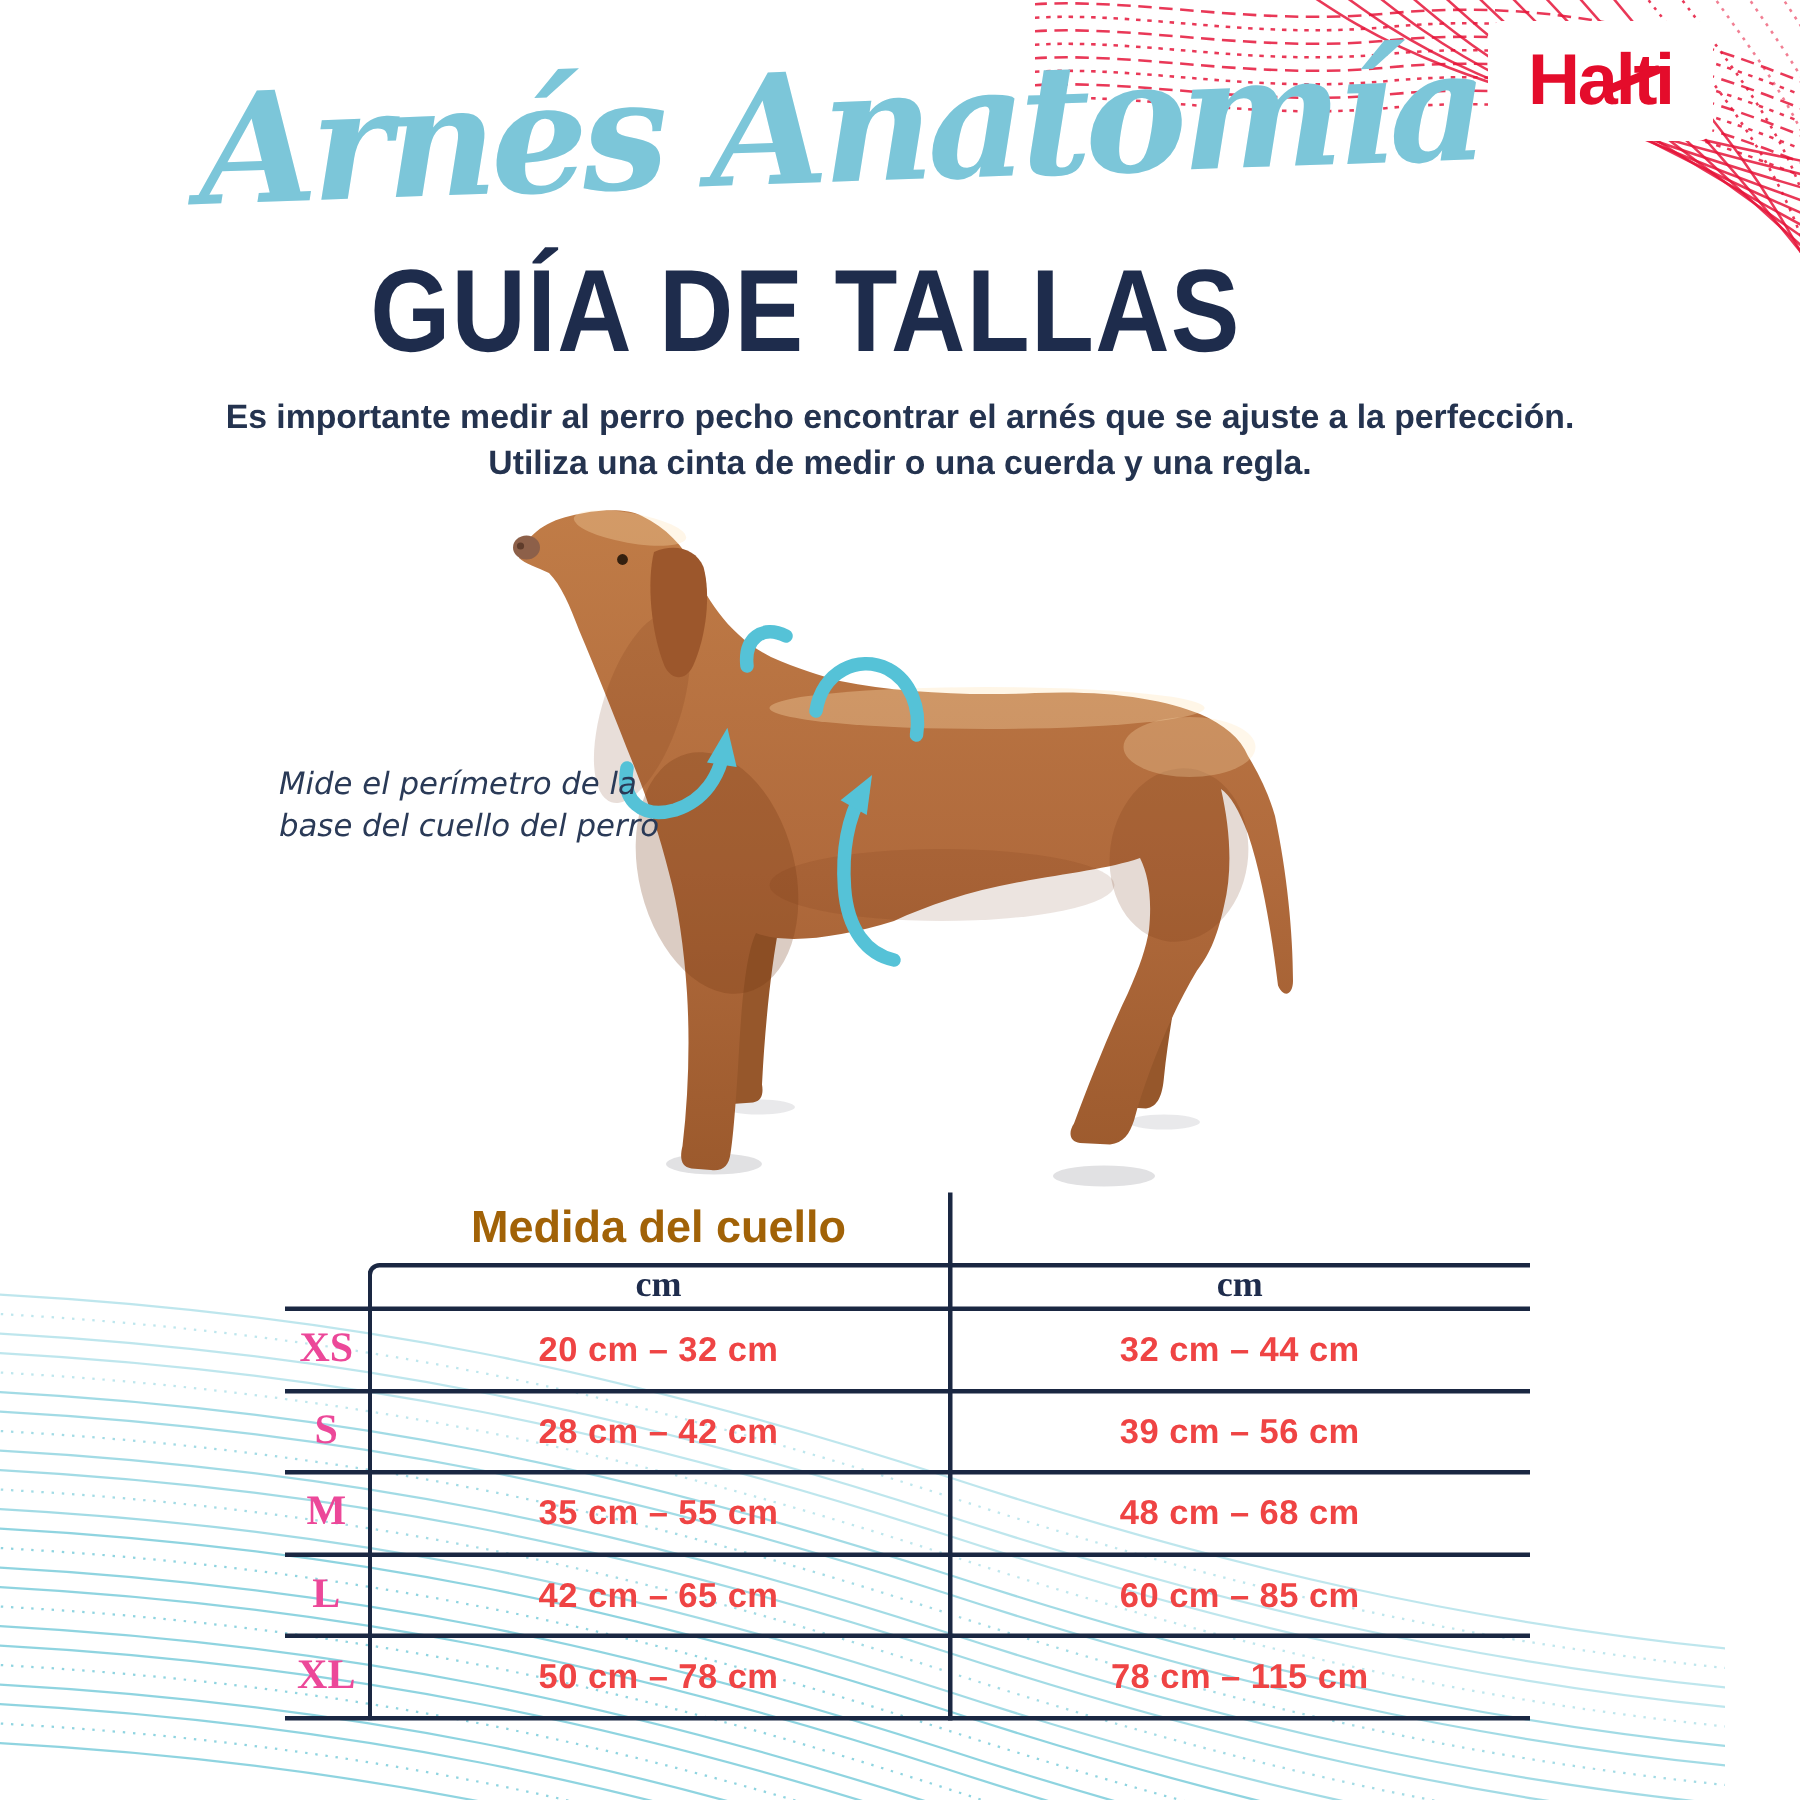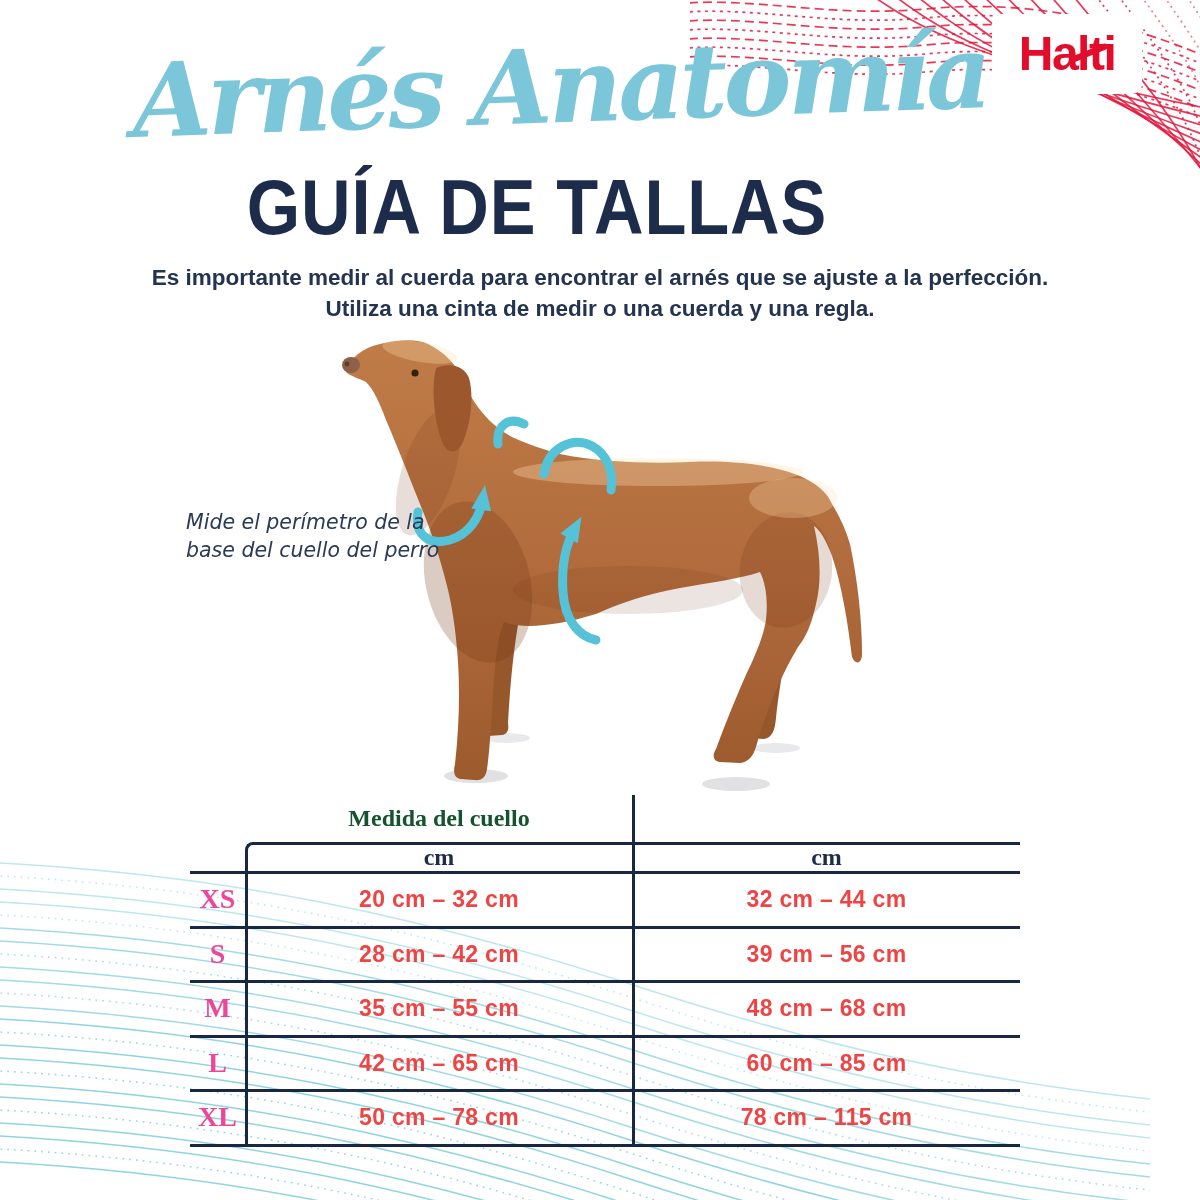--- a/index.html
+++ b/index.html
@@ -33,21 +33,21 @@
   .note-neck{left:186px;top:508px;width:256px;text-align:left;font-style:italic;}
 
   .size-table{position:absolute;left:190px;top:795px;width:830px;height:356px;z-index:2;}
   .tline{position:absolute;background:#1a2742;}
   .corner-frame{position:absolute;left:55px;top:47px;width:772px;height:302px;
                 border-left:3px solid #1a2742;border-top:3px solid #1a2742;
                 border-radius:8px 0 0 0;}
   .vline-center{left:442px;top:0;width:3px;height:352px;}
   .hline{left:0;width:830px;height:3px;}
   .cell{position:absolute;display:flex;align-items:center;justify-content:center;}
-  .th{font-family:Liberation Serif, serif;font-weight:700;font-size:24px;color:#14532d;}
+  .th{font-family:Liberation Sans, sans-serif;font-weight:700;font-size:30px;color:#a16207;}
   .unit{font-family:"Liberation Serif",serif;font-weight:700;font-size:24px;color:#1e2c4c;}
   .size-label{font-family:"Liberation Serif",serif;font-weight:700;font-size:28px;color:#ec4899;}
   .val{font-size:23px;font-weight:700;color:#ef4444;letter-spacing:0.3px;}
 </style>
 </head>
 <body>
 
 <div class="canvas">
 
   <svg id="redWaves" class="deco deco-red" viewBox="0 0 510 260">
@@ -102,21 +102,21 @@
       <path d="M-20 303 C230 315,420 357,630 425 C820 487,980 523,1160 541" fill="none" stroke="#45b7cc" stroke-width="1.5" opacity="0.6"></path>
     </svg>
 
   <div class="logo-box">
     <span class="logo-text">Halti</span>
     <span class="logo-slash"></span>
   </div>
 
   <h1 class="script-title">Arnés Anatomía</h1>
   <h2 class="main-title">GUÍA DE TALLAS</h2>
-  <p class="intro"><span>Es importante medir al cuerda para encontrar el arnés que se ajuste a la perfección.</span><br><span>Utiliza una cinta de medir o una cuerda y una regla.</span></p>
+  <p class="intro"><span>Es importante medir al perro pecho encontrar el arnés que se ajuste a la perfección.</span><br><span>Utiliza una cinta de medir o una cuerda y una regla.</span></p>
 
   <svg class="dog-svg" viewBox="0 0 582 462">
     <defs>
       <linearGradient id="dogGrad" x1="0" y1="0" x2="0" y2="1">
         <stop offset="0" stop-color="#c07c47"></stop>
         <stop offset="0.55" stop-color="#b06a3c"></stop>
         <stop offset="1" stop-color="#9c5a2d"></stop>
       </linearGradient>
       <marker id="ah" orient="auto" markerUnits="userSpaceOnUse" markerWidth="34" markerHeight="34" refX="17" refY="15">
         <path d="M5,5 L30,15 L5,25 Z" fill="#55c2d7"></path>

